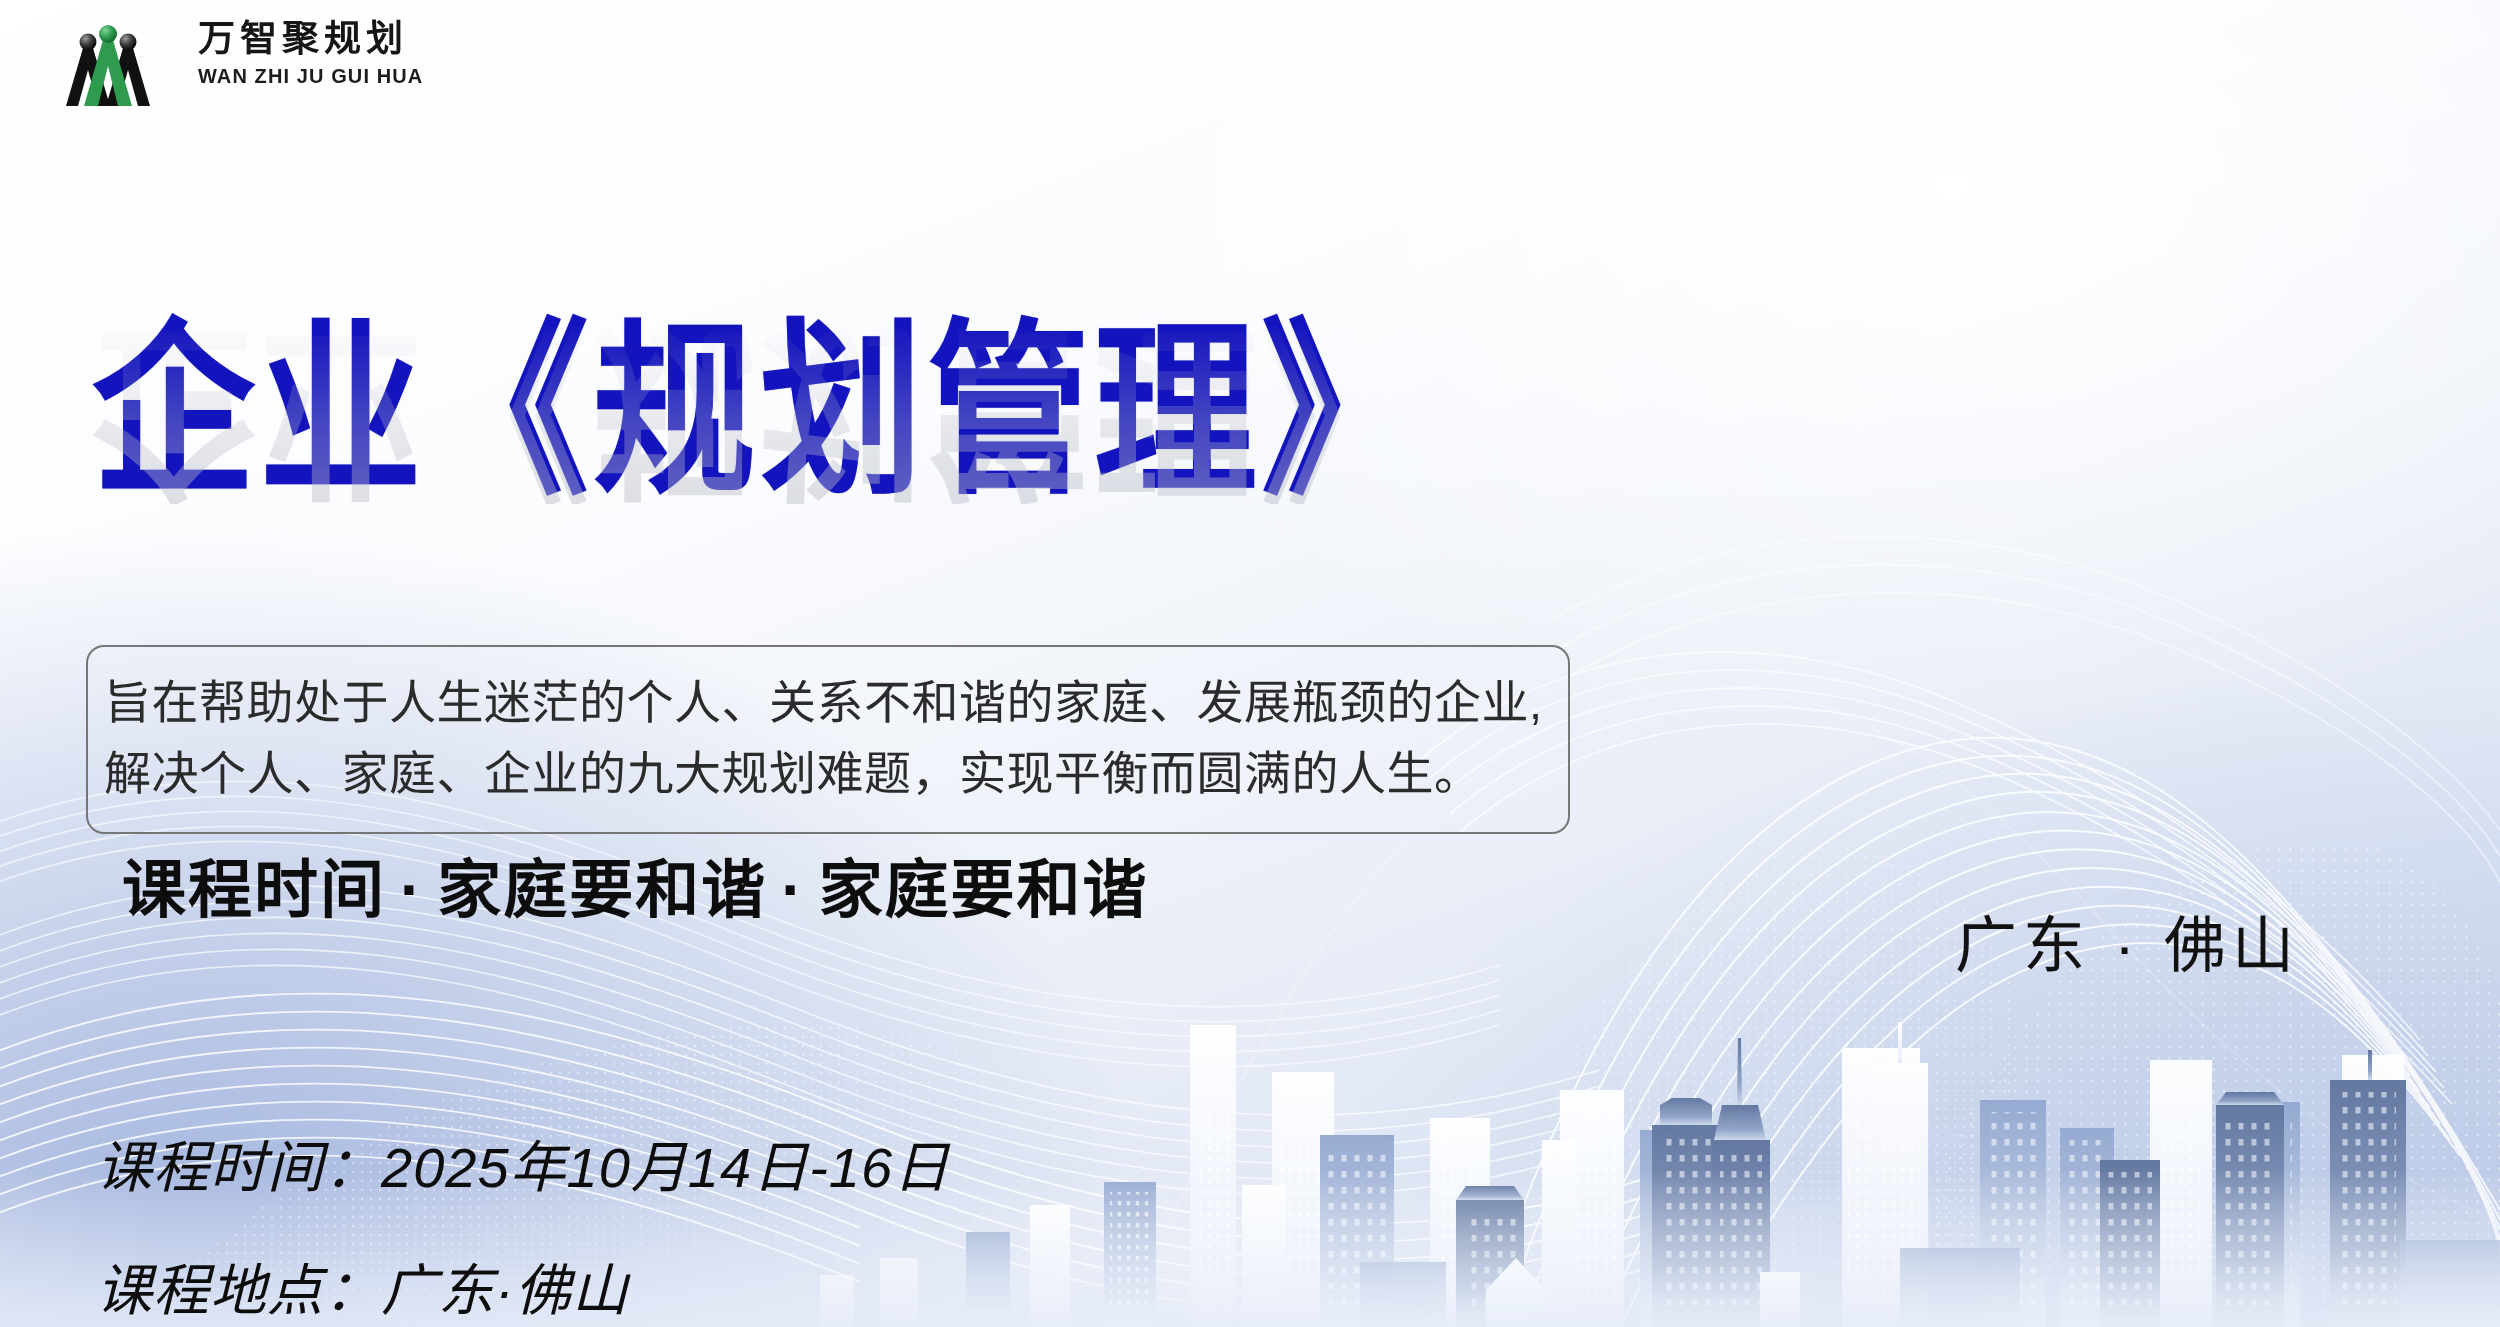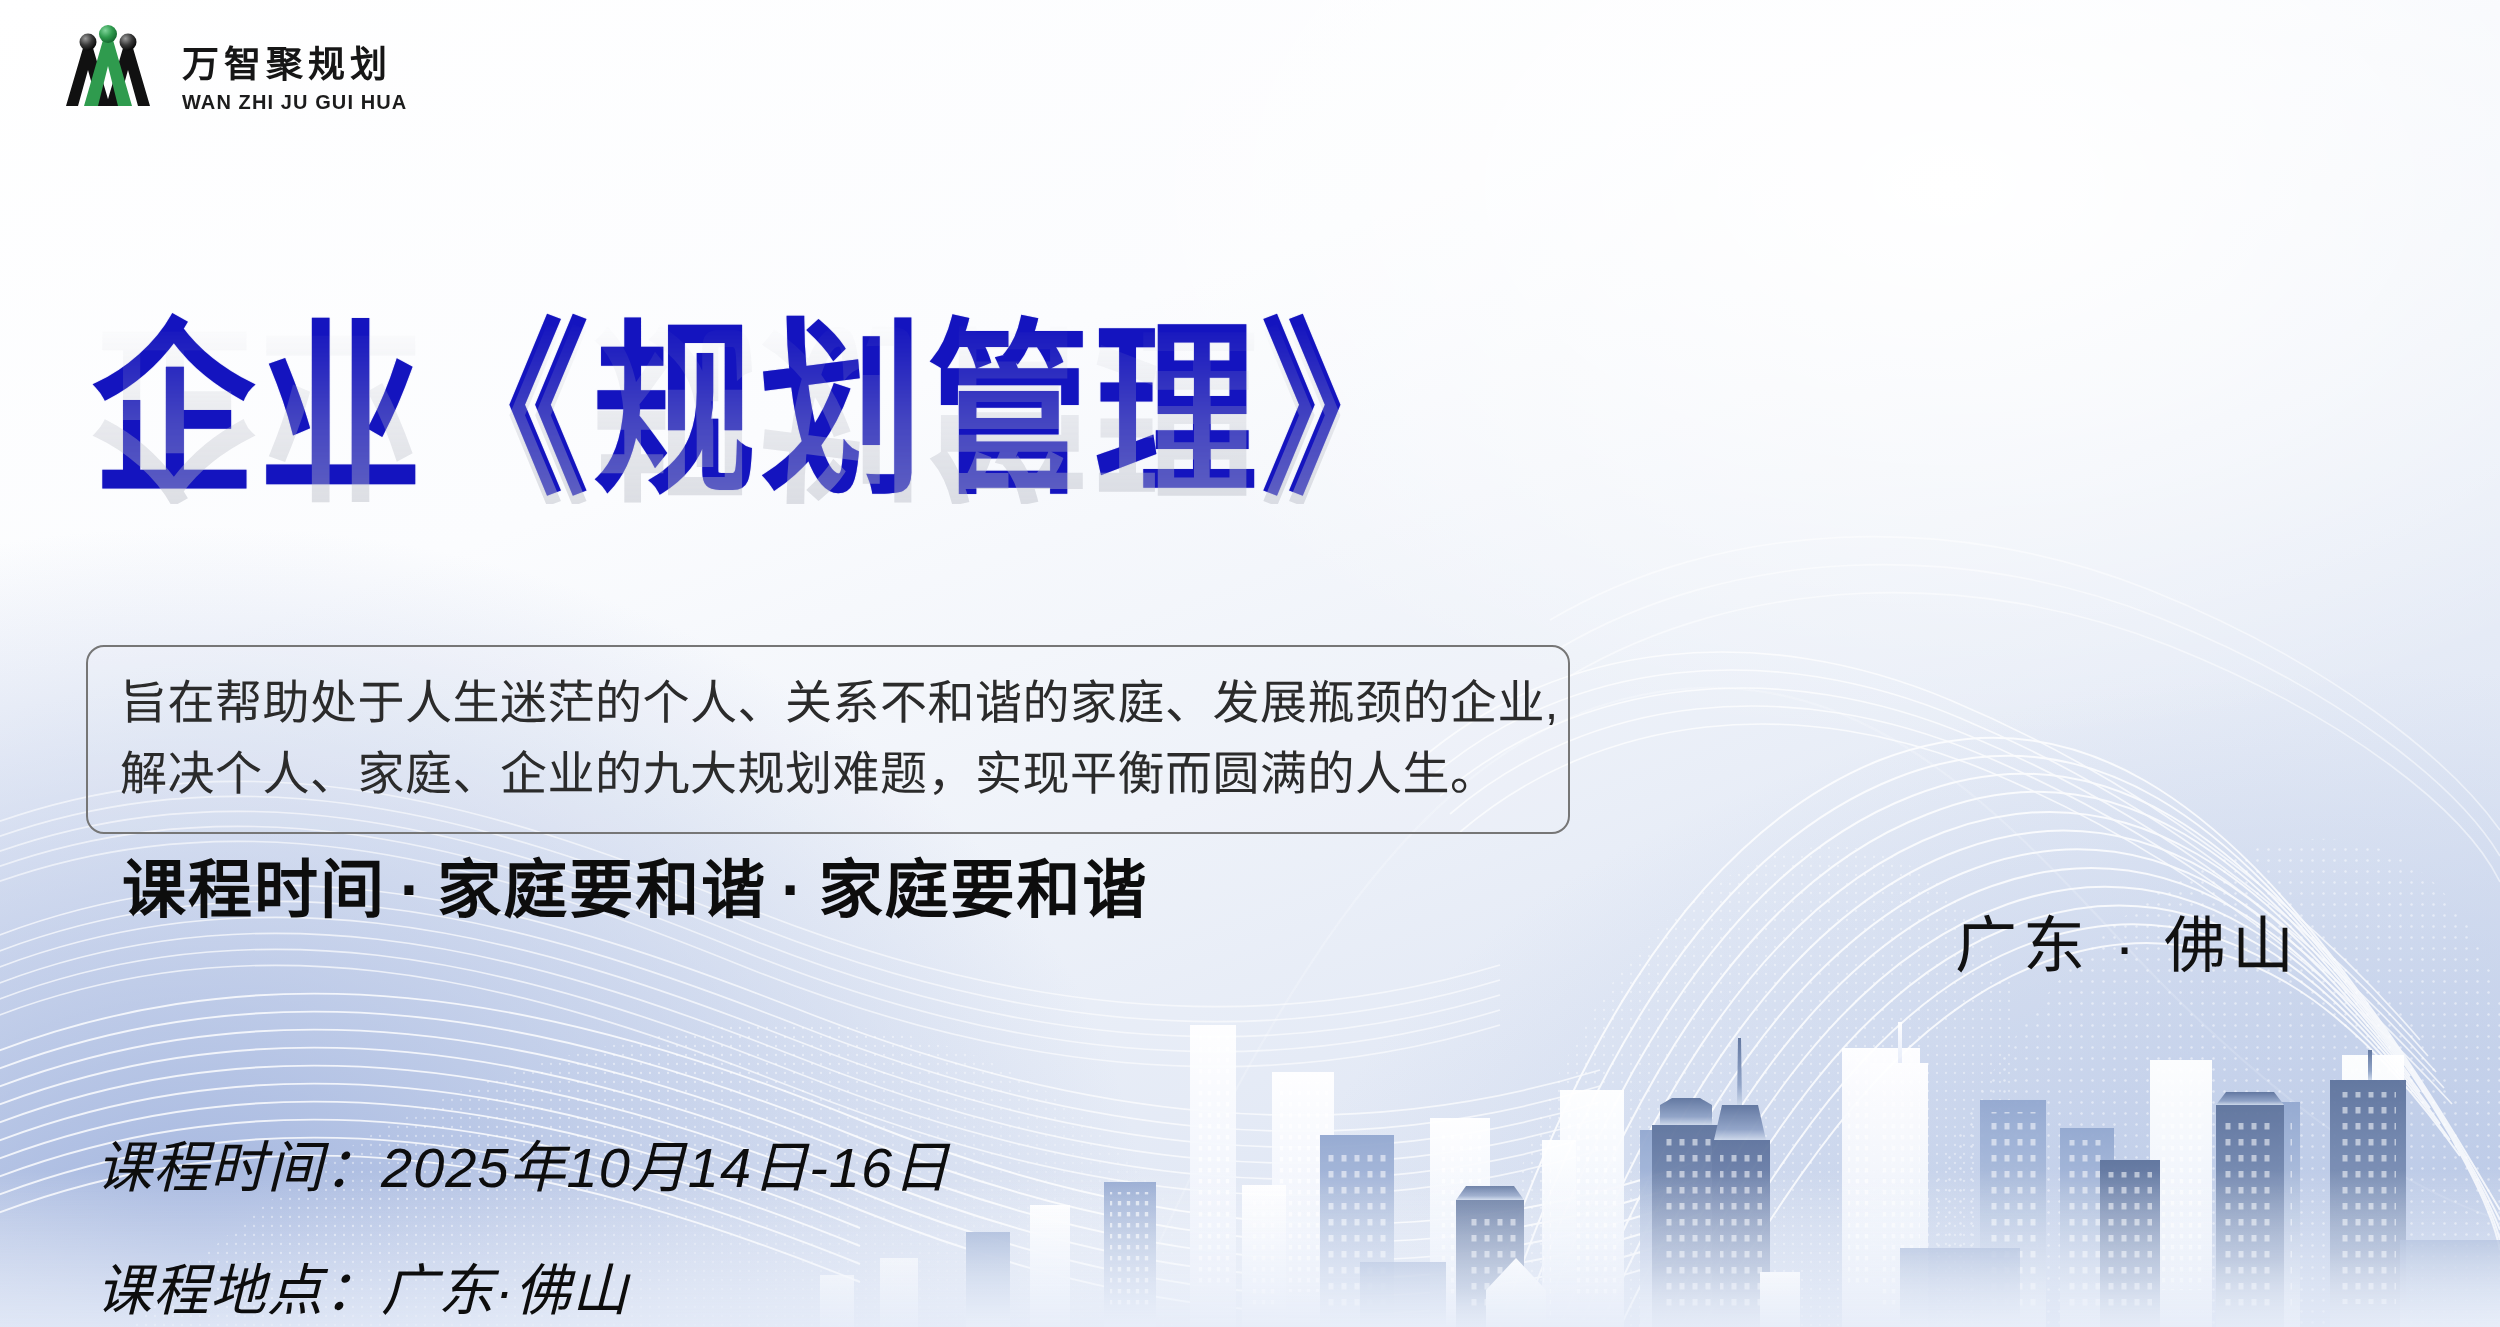--- a/index.html
+++ b/index.html
@@ -18,21 +18,21 @@
       linear-gradient(160deg,#ffffff 0%,#fbfcfe 32%,#eef2f9 55%,#dfe6f4 78%,#cdd8ee 100%);
   }
 
   
   .bg-layer{position:absolute;inset:0;pointer-events:none;}
   .bg-waves{opacity:.85;}
   .bg-dots{opacity:.55;}
   .bg-skyline{opacity:1;}
 
   
-  .logo{position:absolute;left:52px;top:20px;display:flex;align-items:flex-end;gap:18px;}
+  .logo{position:absolute;left:52px;top:20px;display:flex;align-items:flex-start;gap:34px;}
   .logo-mark{width:112px;height:92px;flex:none;}
   .logo-text{display:flex;flex-direction:column;line-height:1;}
   .logo-cn{
     font-family:"Liberation Serif","DejaVu Serif",serif;
     font-size:37px;font-weight:700;color:#161616;letter-spacing:5px;
   }
   .logo-en{
     font-size:20px;font-weight:700;color:#1c1c1c;
     letter-spacing:1.1px;margin-top:9px;
   }
@@ -55,21 +55,21 @@
     -webkit-mask-image:linear-gradient(to top,rgba(0,0,0,0) 4%,rgba(0,0,0,.40) 58%,rgba(0,0,0,.62) 100%);
     mask-image:linear-gradient(to top,rgba(0,0,0,0) 4%,rgba(0,0,0,.40) 58%,rgba(0,0,0,.62) 100%);
     opacity:.75;
   }
 
   
   .desc-box{
     position:absolute;left:86px;top:645px;width:1484px;
     border:2px solid #767676;border-radius:18px;
     background:rgba(255,255,255,0.06);
-    padding:20px 24px 22px 32px;box-sizing:border-box;
+    padding:20px 24px 22px 16px;box-sizing:border-box;
   }
   .desc-line{
     font-family:"Liberation Sans","DejaVu Sans",sans-serif;
     font-size:47px;font-weight:400;color:#2b2b2b;
     line-height:1.52;letter-spacing:.5px;white-space:nowrap;
   }
 
   
   .slogan{
     position:absolute;left:122px;top:838px;

